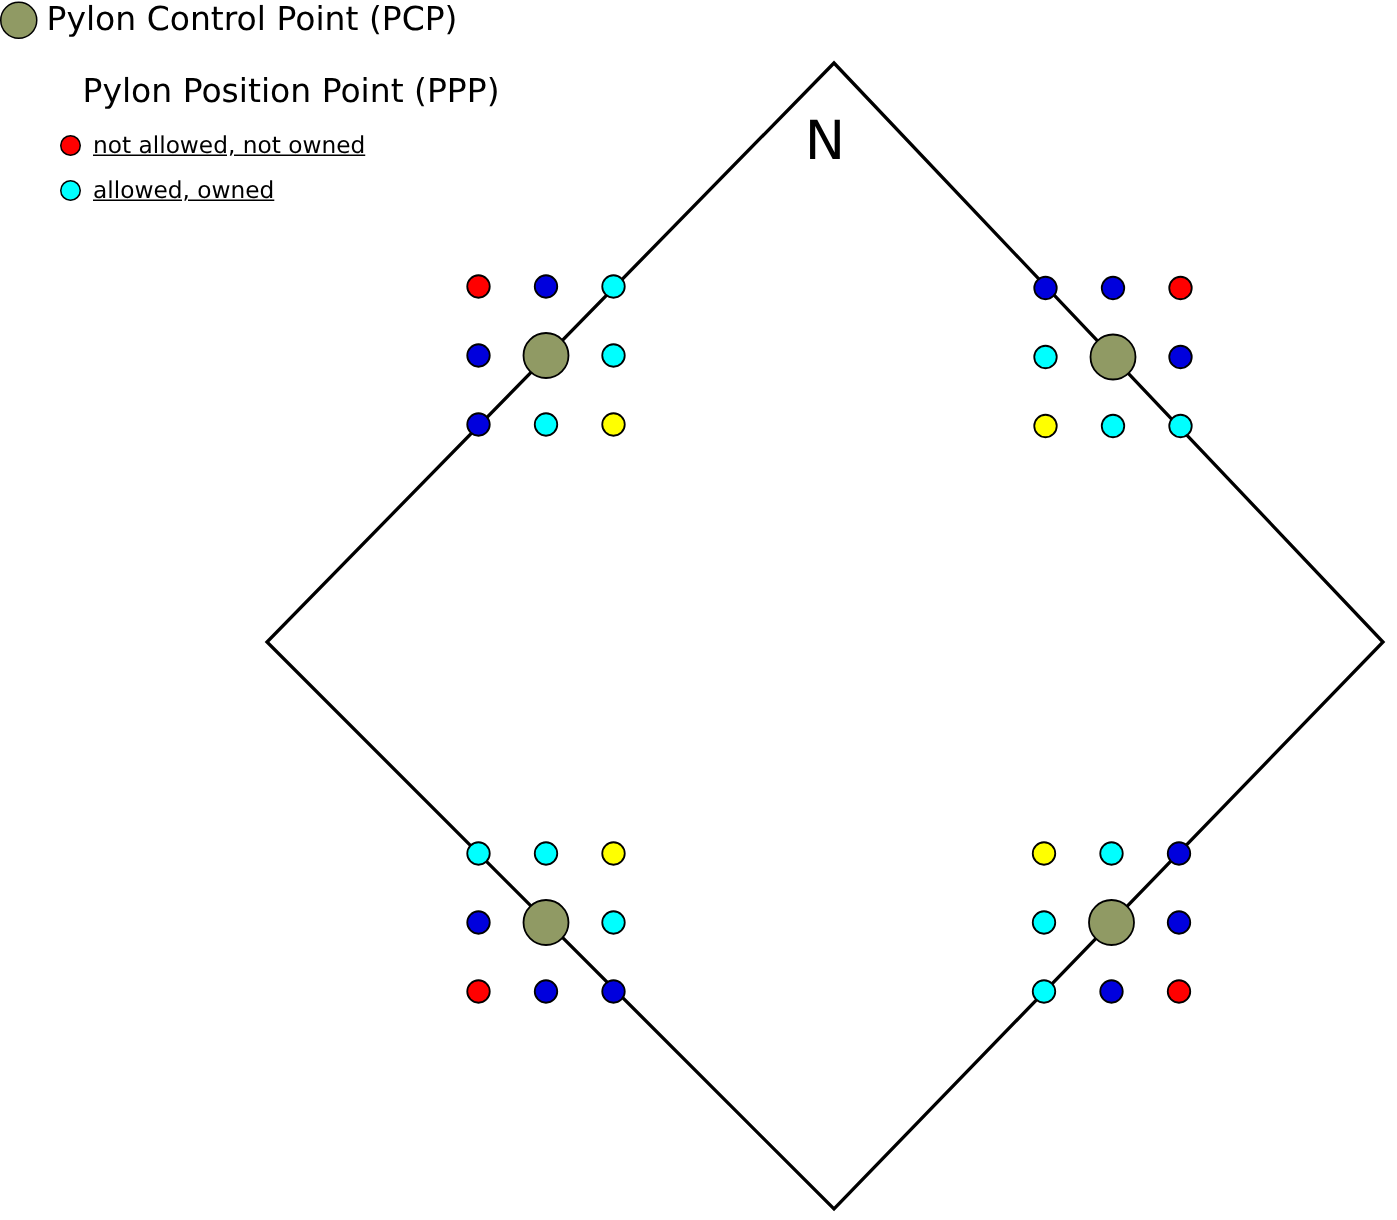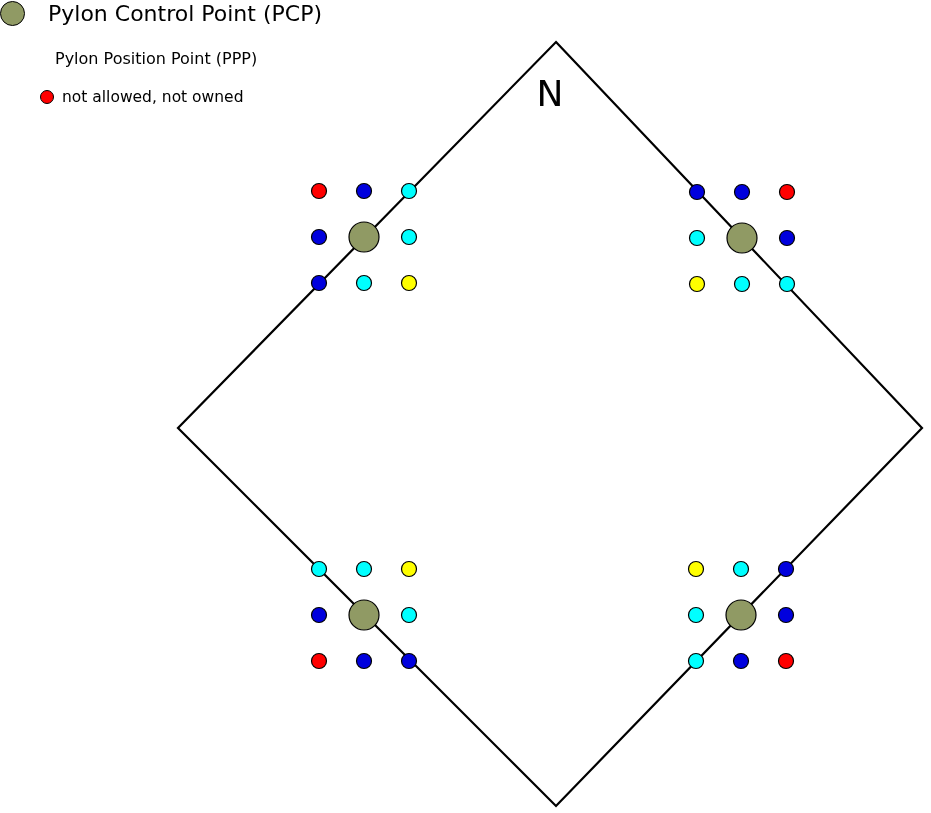--- a/index.html
+++ b/index.html
@@ -26,48 +26,49 @@
     left: 0;
     top: 0;
     width: 420px;
   }
   .legend-pcp-row {
     position: absolute;
     left: 0;
     top: 1px;
     display: flex;
     align-items: flex-end;
-    gap: 23px;
+    gap: 6px;
   }
   .pcp-swatch {
     width: 25px;
     height: 25px;
     border-radius: 50%;
     border: 1px solid #000;
     box-sizing: border-box;
     flex: 0 0 auto;
   }
   .legend-pcp-label {
     font-size: 22px;
     white-space: nowrap;
   }
   .legend-ppp-heading {
     position: absolute;
     left: 55px;
     top: 49px;
-    font-size: 16px;
+    font-size: 22px;
     white-space: nowrap;
   }
   .legend-items {
     position: absolute;
     left: 40px;
     top: 89px;
     display: flex;
     flex-direction: column;
     gap: 14px;
+    text-decoration: underline;
   }
   .legend-item {
     display: flex;
     align-items: center;
     gap: 8px;
     height: 16px;
   }
   .ppp-swatch {
     width: 14px;
     height: 14px;
@@ -145,16 +146,20 @@
       <span class="legend-pcp-label">Pylon Control Point (PCP)</span>
     </div>
 
     <div class="legend-ppp-heading">Pylon Position Point (PPP)</div>
 
     <div class="legend-items">
       <div class="legend-item">
         <span class="ppp-swatch" style="background: rgb(255, 0, 0);"></span>
         <span class="legend-item-label">not allowed, not owned</span>
       </div>
+      <div class="legend-item">
+        <span class="ppp-swatch" style="background: rgb(0, 255, 255);"></span>
+        <span class="legend-item-label">allowed, owned</span>
+      </div>
     </div>
   </div>
 
 </div>
 
 </body></html>

